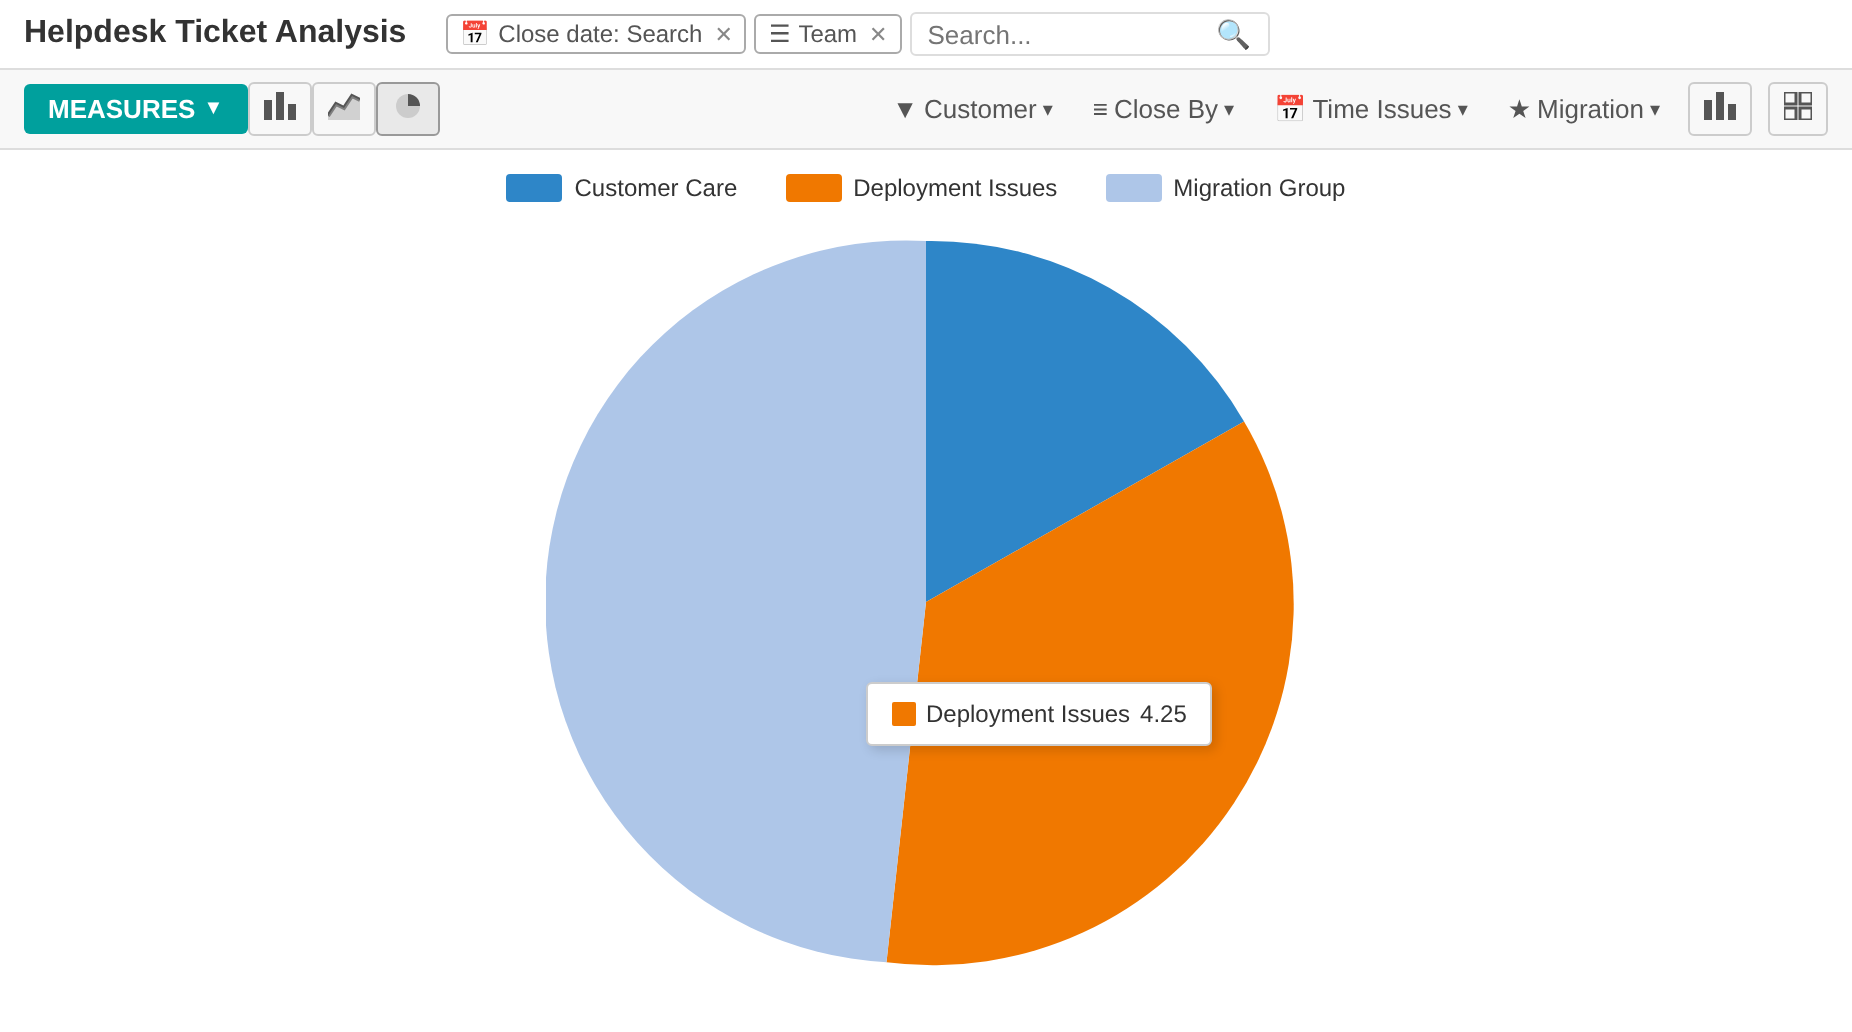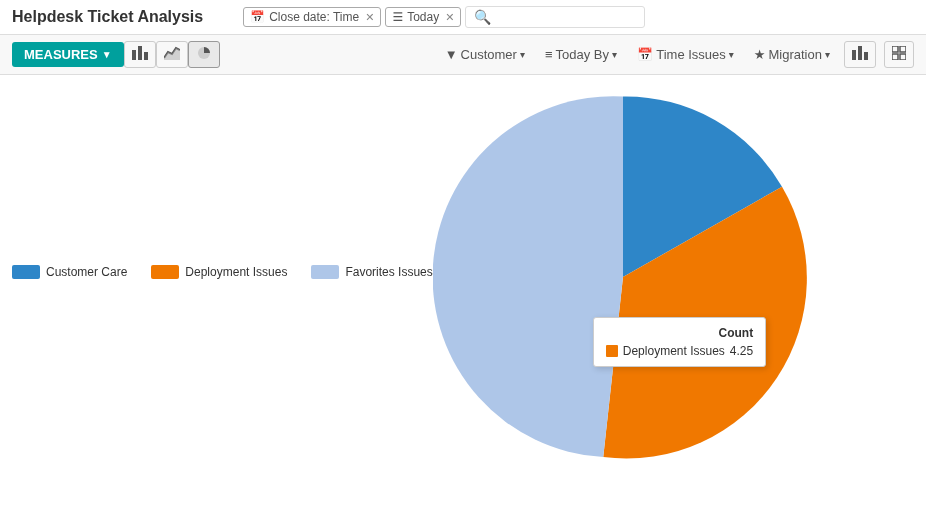--- a/index.html
+++ b/index.html
@@ -6,21 +6,20 @@
     body { font-family: Arial, sans-serif; font-size: 13px; background: #fff; color: #333; width: 926px; height: 516px; overflow: hidden; }
 
     
     .top-bar {
       display: flex;
       align-items: center;
       justify-content: space-between;
       padding: 6px 12px;
       border-bottom: 1px solid #ddd;
       background: #fff;
-      gap: 20px;
     }
     .page-title {
       font-size: 16px;
       font-weight: 600;
       color: #333;
     }
     .filter-tags {
       display: flex;
       align-items: center;
       gap: 4px;
@@ -131,23 +130,22 @@
       padding: 4px 7px;
       cursor: pointer;
       font-size: 14px;
       color: #555;
     }
 
     
     .chart-area {
       padding: 12px;
       display: flex;
-      flex-direction: row;
-      align-items: center;
-      text-align: right;
+      flex-direction: column;
+      align-items: center;
     }
 
     
     .legend {
       display: flex;
       align-items: center;
       gap: 24px;
       margin-bottom: 10px;
     }
     .legend-item {
@@ -203,29 +201,30 @@
     }
   </style>
 </head>
 <body>
 
 <div class="top-bar">
   <span class="page-title">Helpdesk Ticket Analysis</span>
   <div class="filter-tags">
     <div class="filter-tag">
       <span class="tag-icon">📅</span>
-      <span>Close date: Time</span>
+      <span>Close date: Search</span>
       <span class="close-x">✕</span>
     </div>
     <div class="filter-tag">
       <span class="tag-team-icon">☰</span>
-      <span>Today</span>
+      <span>Team</span>
       <span class="close-x">✕</span>
     </div>
     <div class="search-box">
+      <input type="text" placeholder="Search..." style="">
       <span class="search-icon">🔍</span>
     </div>
   </div>
 </div>
 
 <div class="second-bar">
   <button class="measures-btn">
     <span>MEASURES</span>
     <span class="arrow">▼</span>
   </button>
@@ -258,21 +257,21 @@
   <div class="spacer"></div>
 
   <div class="toolbar-right">
     <button class="toolbar-btn">
       <span>▼</span>
       <span>Customer</span>
       <span class="caret">▾</span>
     </button>
     <button class="toolbar-btn">
       <span>≡</span>
-      <span>Today By</span>
+      <span>Close By</span>
       <span class="caret">▾</span>
     </button>
     <button class="toolbar-btn">
       <span>📅</span>
       <span>Time Issues</span>
       <span class="caret">▾</span>
     </button>
     <button class="toolbar-btn">
       <span>★</span>
       <span>Migration</span>
@@ -306,37 +305,36 @@
     <div class="legend-item">
       <div class="legend-color" style="background:#2e86c8;"></div>
       <span>Customer Care</span>
     </div>
     <div class="legend-item">
       <div class="legend-color" style="background:#f07800;"></div>
       <span>Deployment Issues</span>
     </div>
     <div class="legend-item">
       <div class="legend-color" style="background:#aec6e8;"></div>
-      <span>Favorites Issues</span>
+      <span>Migration Group</span>
     </div>
   </div>
 
   <div class="pie-container">
     <svg viewBox="0 0 200 200">
 
       <path d="M100,100 L100,5 A95,95 0 0,1 183.7,52.5 Z" fill="#2e86c8"></path>
 
       <path d="M100,100 L183.7,52.5 A95,95 0 0,1 89.6,194.8 Z" fill="#f07800"></path>
 
       <path d="M100,100 L89.6,194.8 A95,95 0 0,1 100,5 Z" fill="#aec6e8"></path>
     </svg>
 
     
     <div class="tooltip">
-      <div class="tooltip-title">Count</div>
       <div class="tooltip-row">
         <span class="tooltip-swatch" style="background:#f07800;"></span>
         <span>Deployment Issues</span>
         <span>4.25</span>
       </div>
     </div>
   </div>
 </div>
 
 </body></html>

